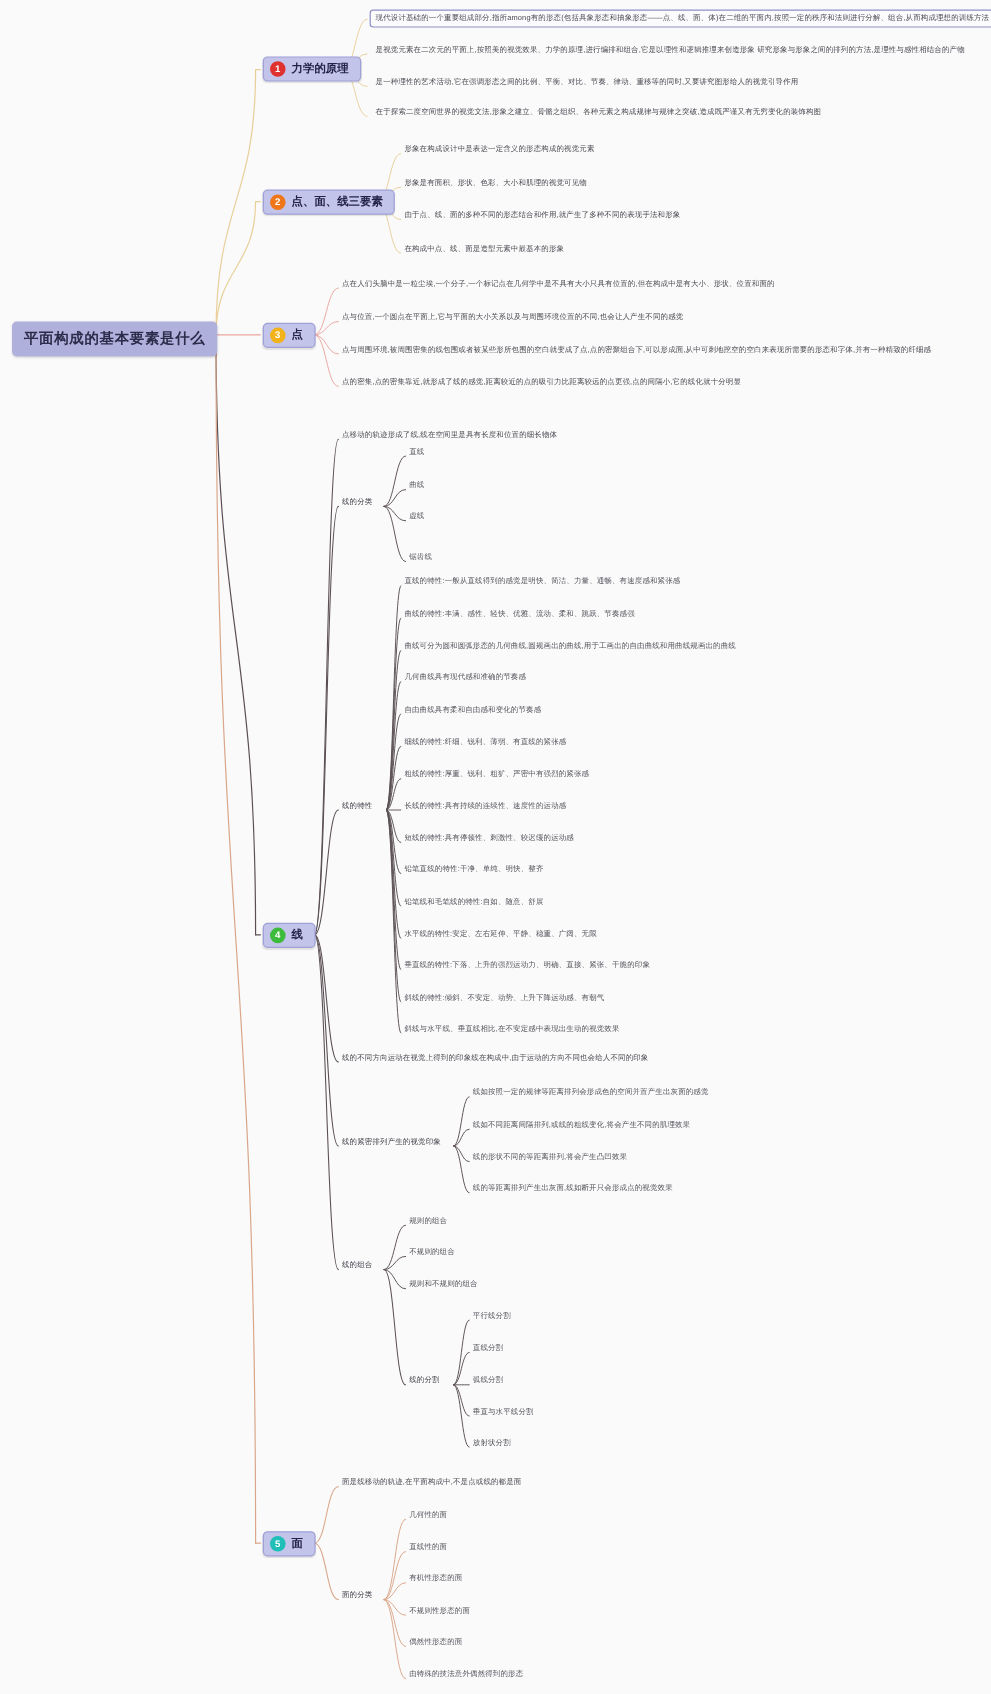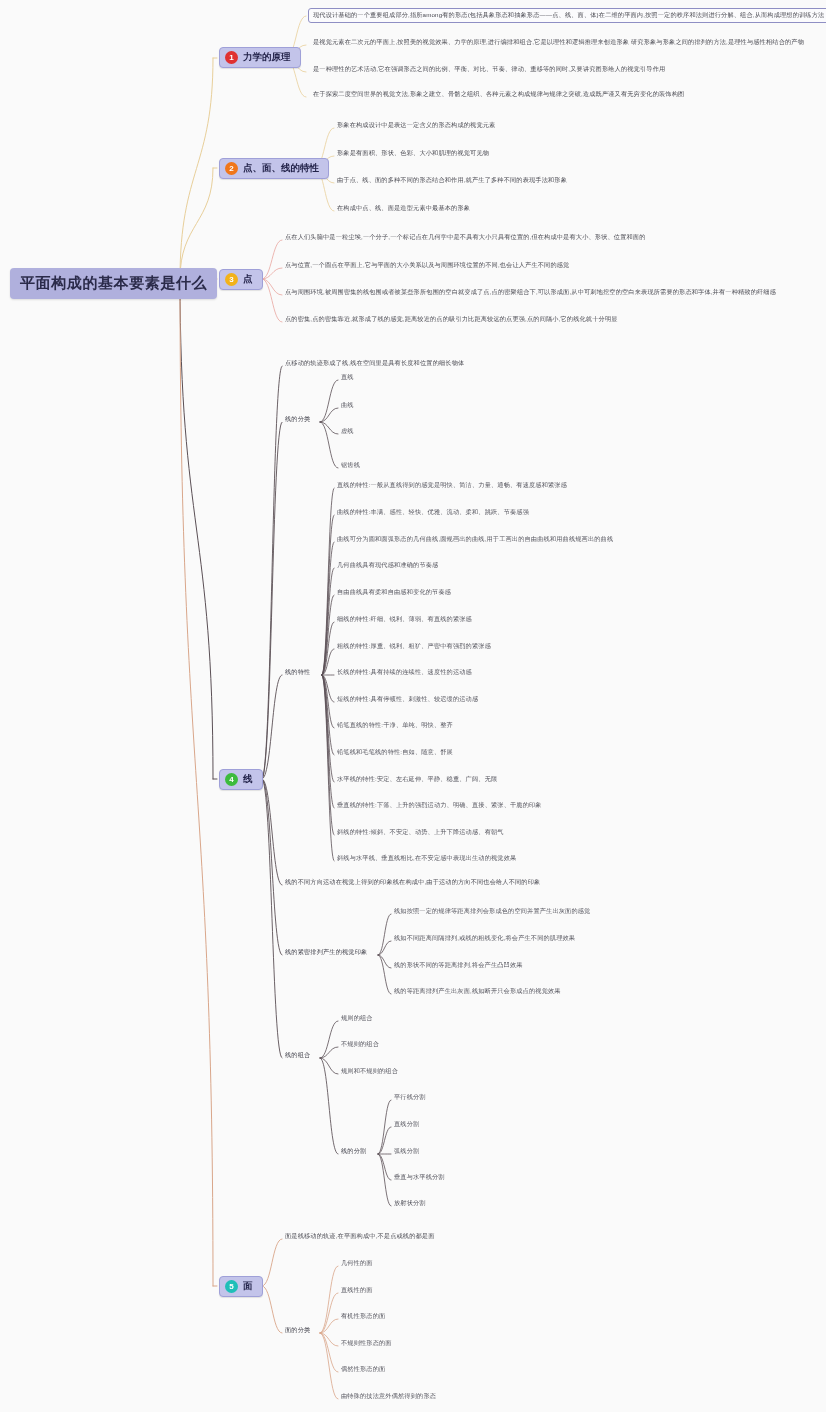--- a/index.html
+++ b/index.html
@@ -20,21 +20,21 @@
     left: 0; top: 0;
     width: 826px; height: 1412px;
     pointer-events: none;
   }
   
   .root-node {
     position: absolute;
     background: #b0b0dd;
     color: #2b2b4a;
     border-radius: 4px;
-    font-size: 15px;
+    font-size: 12px;
     font-weight: bold;
     letter-spacing: 0.6px;
     padding: 6px 10px;
     white-space: nowrap;
     box-shadow: 0 1px 2px rgba(0,0,0,.12);
     font-family: Liberation Serif, serif;
   }
   
   .branch-node {
     position: absolute;
@@ -170,21 +170,21 @@
     <span class="badge" style="background:#e03131">1</span>
     <span>力学的原理</span>
   </div>
   <div class="boxed" style="left:308px; top:8px;">现代设计基础的一个重要组成部分,指所among有的形态(包括具象形态和抽象形态——点、线、面、体)在二维的平面内,按照一定的秩序和法则进行分解、组合,从而构成理想的训练方法</div>
   <div class="leaf" style="left:313px; top:39px;">是视觉元素在二次元的平面上,按照美的视觉效果、力学的原理,进行编排和组合,它是以理性和逻辑推理来创造形象 研究形象与形象之间的排列的方法,是理性与感性相结合的产物</div>
   <div class="leaf" style="left:313px; top:66px;">是一种理性的艺术活动,它在强调形态之间的比例、平衡、对比、节奏、律动、重移等的同时,又要讲究图形给人的视觉引导作用</div>
   <div class="leaf" style="left:313px; top:91px;">在于探索二度空间世界的视觉文法,形象之建立、骨骼之组织、各种元素之构成规律与规律之突破,造成既严谨又有无穷变化的装饰构图</div>
 
   <div class="branch-node" style="left:219px; top:158px;">
     <span class="badge" style="background:#f0761a">2</span>
-    <span>点、面、线的特性</span>
+    <span>点、面、线三要素</span>
   </div>
   <div class="leaf" style="left:337px; top:122px;">形象在构成设计中是表达一定含义的形态构成的视觉元素</div>
   <div class="leaf" style="left:337px; top:150px;">形象是有面积、形状、色彩、大小和肌理的视觉可见物</div>
   <div class="leaf" style="left:337px; top:177px;">由于点、线、面的多种不同的形态结合和作用,就产生了多种不同的表现手法和形象</div>
   <div class="leaf" style="left:337px; top:205px;">在构成中点、线、面是造型元素中最基本的形象</div>
 
   <div class="branch-node" style="left:219px; top:269px;">
     <span class="badge" style="background:#f2b21a">3</span>
     <span>点</span>
   </div>

